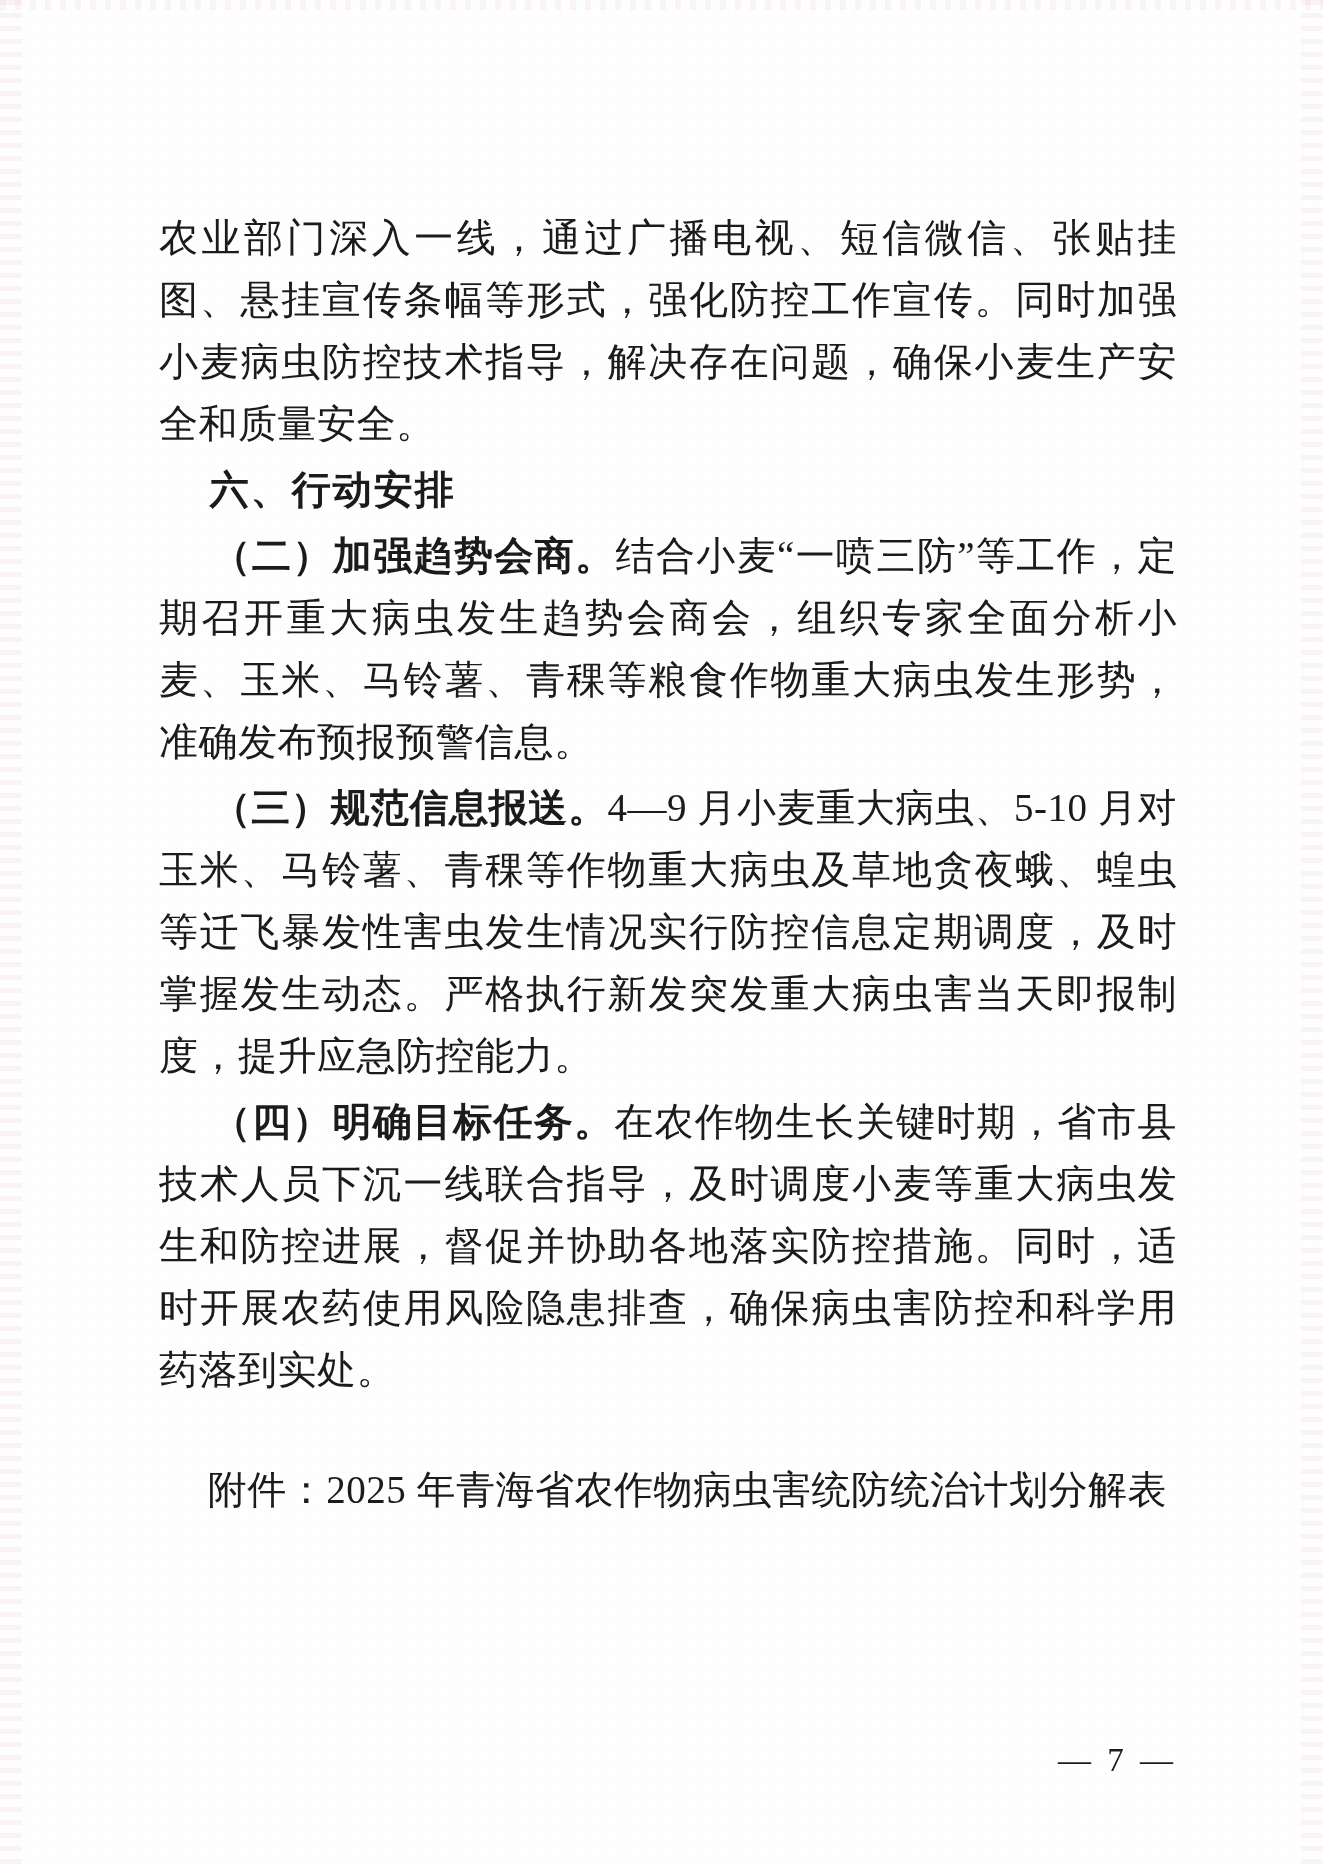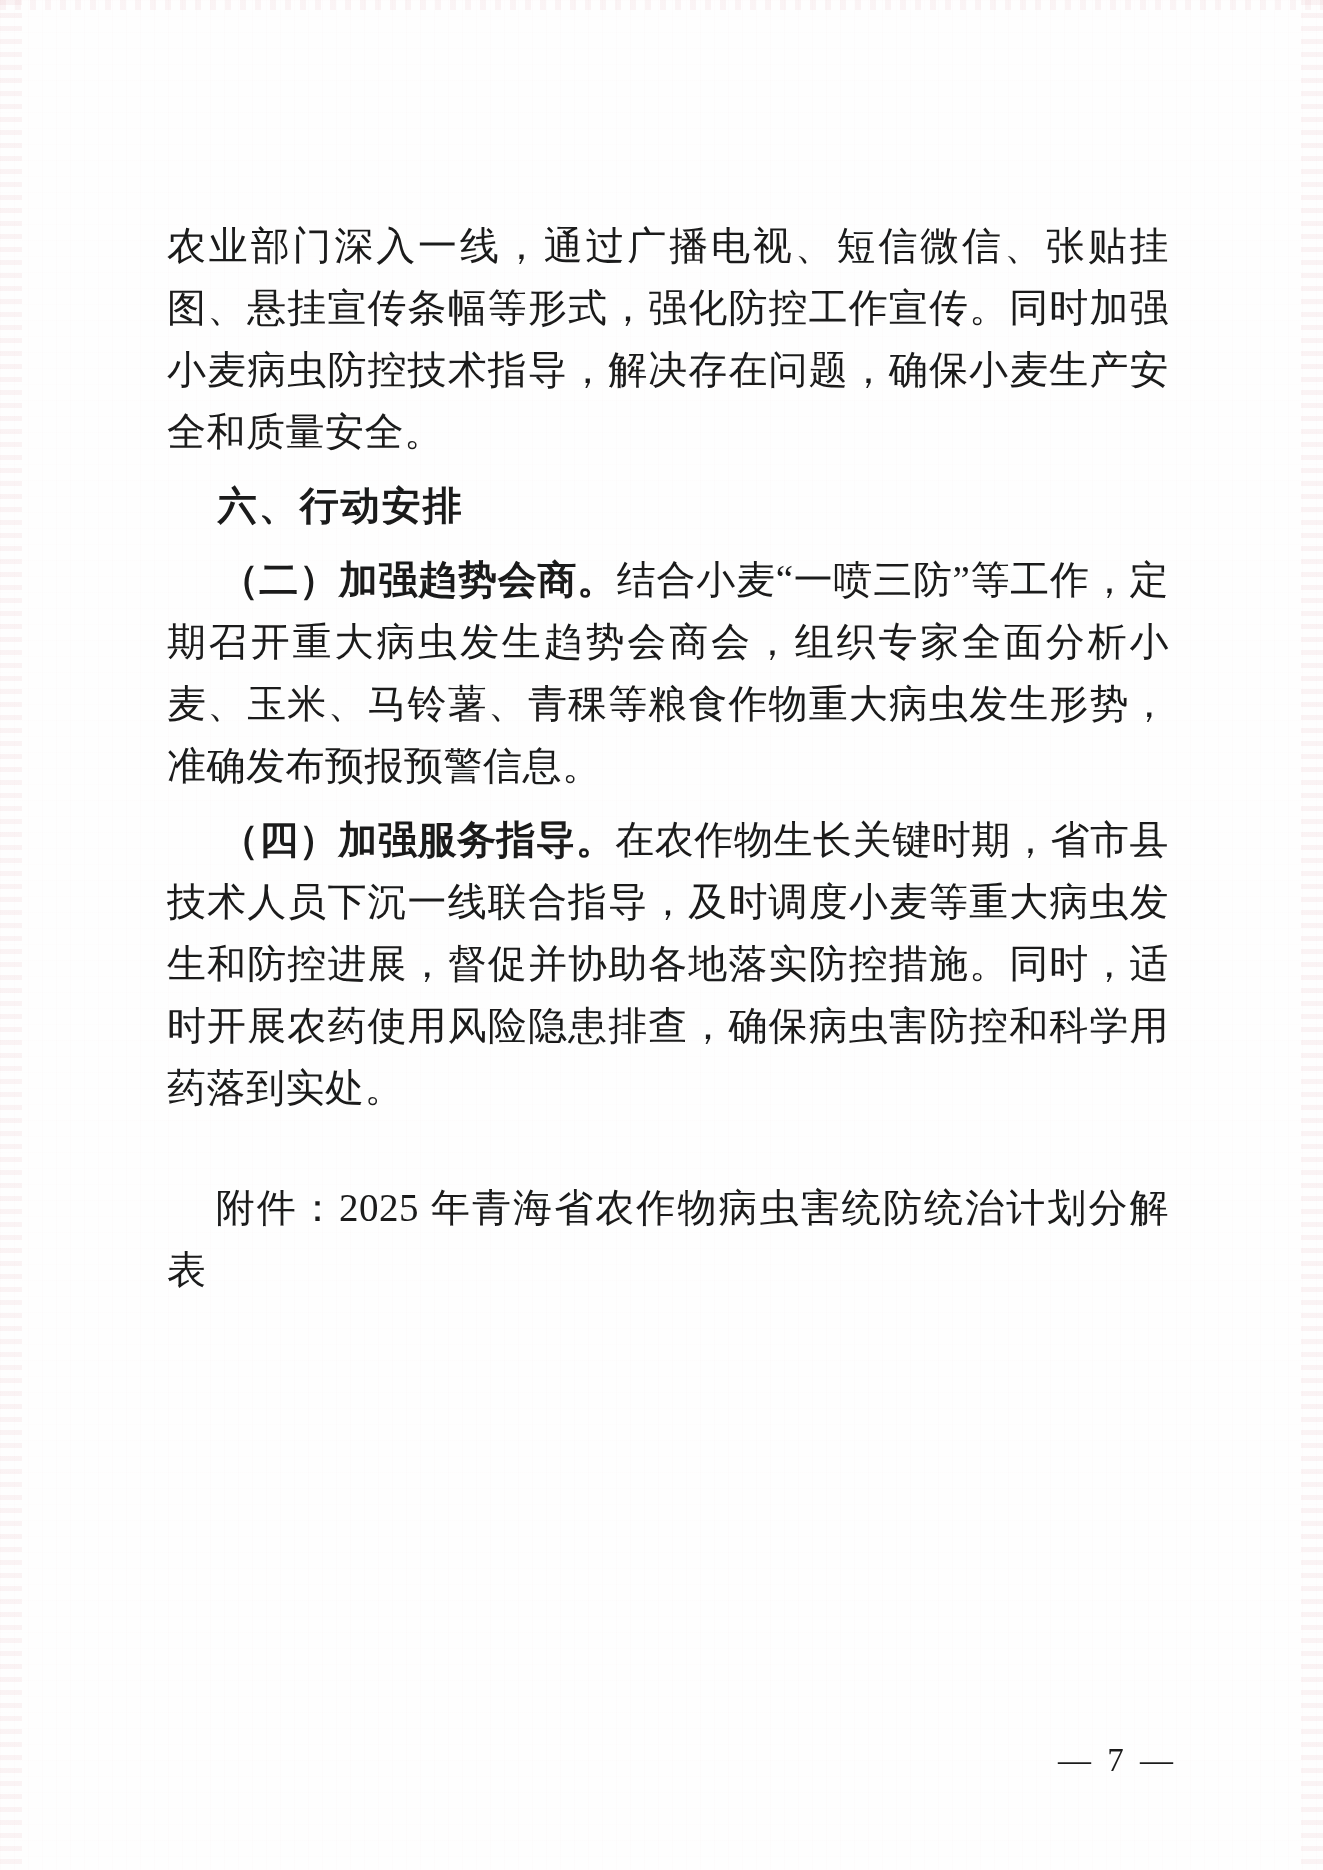--- a/index.html
+++ b/index.html
@@ -52,21 +52,21 @@
     width: 1026px;
     top: 203px;
     font-size: 39px;
     line-height: 62px;
     color: #1b1b1b;
     text-align: justify;
     text-justify: inter-character;
     letter-spacing: 0.5px;
   }
   .content p {
-    margin: 12px;
+    margin: 4px;
     padding: 0;
   }
   .par-indent {
     text-indent: 1.35em;
   }
   .heading {
     font-family: "DejaVu Sans", "Liberation Sans", sans-serif;
     font-weight: 700;
     text-indent: 1.3em;
     letter-spacing: 2px;
@@ -97,20 +97,21 @@
   <div class="edge-noise top"></div>
 
   <div class="content">
     <p class="par-plain">农业部门深入一线，通过广播电视、短信微信、张贴挂图、悬挂宣传条幅等形式，强化防控工作宣传。同时加强小麦病虫防控技术指导，解决存在问题，确保小麦生产安全和质量安全。</p>
 
     <p class="heading">六、行动安排</p>
 
 
     <p class="par-indent"><span class="lead">（二）加强趋势会商。</span><span>结合小麦“一喷三防”等工作，定期召开重大病虫发生趋势会商会，组织专家全面分析小麦、玉米、马铃薯、青稞等粮食作物重大病虫发生形势，准确发布预报预警信息。</span></p>
 
+    <p class="par-indent"><span class="lead">（三）规范信息报送。</span><span>4—9 月小麦重大病虫、5-10 月对玉米、马铃薯、青稞等作物重大病虫及草地贪夜蛾、蝗虫等迁飞暴发性害虫发生情况实行防控信息定期调度，及时掌握发生动态。严格执行新发突发重大病虫害当天即报制度，提升应急防控能力。</span></p>
 
-    <p class="par-indent"><span class="lead">（四）加强服务指导。</span><span>在农作物生长关键时期，省市县技术人员下沉一线联合指导，及时调度小麦等重大病虫发生和防控进展，督促并协助各地落实防控措施。同时，适时开展农药使用风险隐患排查，确保病虫害防控和科学用药落到实处。</span></p>
+    <p class="par-indent"><span class="lead">（四）明确目标任务。</span><span>在农作物生长关键时期，省市县技术人员下沉一线联合指导，及时调度小麦等重大病虫发生和防控进展，督促并协助各地落实防控措施。同时，适时开展农药使用风险隐患排查，确保病虫害防控和科学用药落到实处。</span></p>
 
     <p class="attachment">附件：2025 年青海省农作物病虫害统防统治计划分解表</p>
   </div>
 
   <div class="page-number">— 7 —</div>
 </div>
 
 </body></html>

